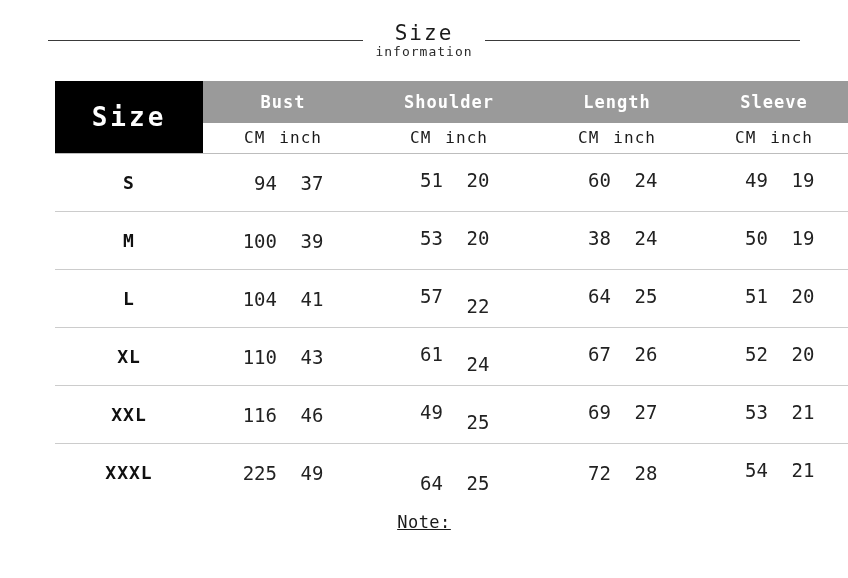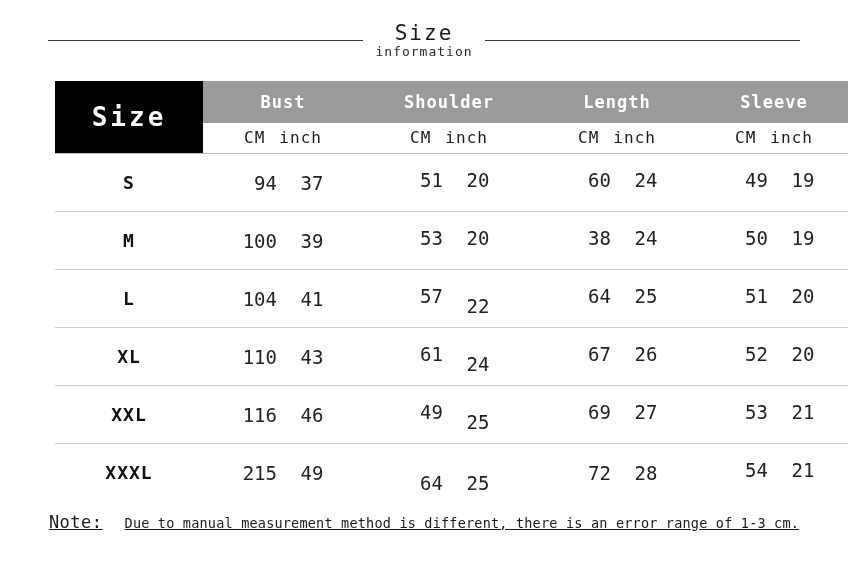--- a/index.html
+++ b/index.html
@@ -346,21 +346,21 @@
               <span class="cm">53</span>
               <span class="inch">21</span>
             </div>
           </td>
         </tr>
 
         <tr>
           <td class="size-cell">XXXL</td>
           <td>
             <div class="pair">
-              <span class="cm">215</span>
+              <span class="cm">225</span>
               <span class="inch">49</span>
             </div>
           </td>
           <td>
             <div class="pair j-down">
               <span class="cm">64</span>
               <span class="inch">25</span>
             </div>
           </td>
           <td>
@@ -376,16 +376,15 @@
             </div>
           </td>
         </tr>
 
       </tbody>
     </table>
   </div>
 
   <div class="note">
     <span class="note-label">Note:</span>
-    <span class="note-text">Due to manual measurement method is different, there is an error range of 1-3 cm.</span>
   </div>
 
 </div>
 
 </body></html>

